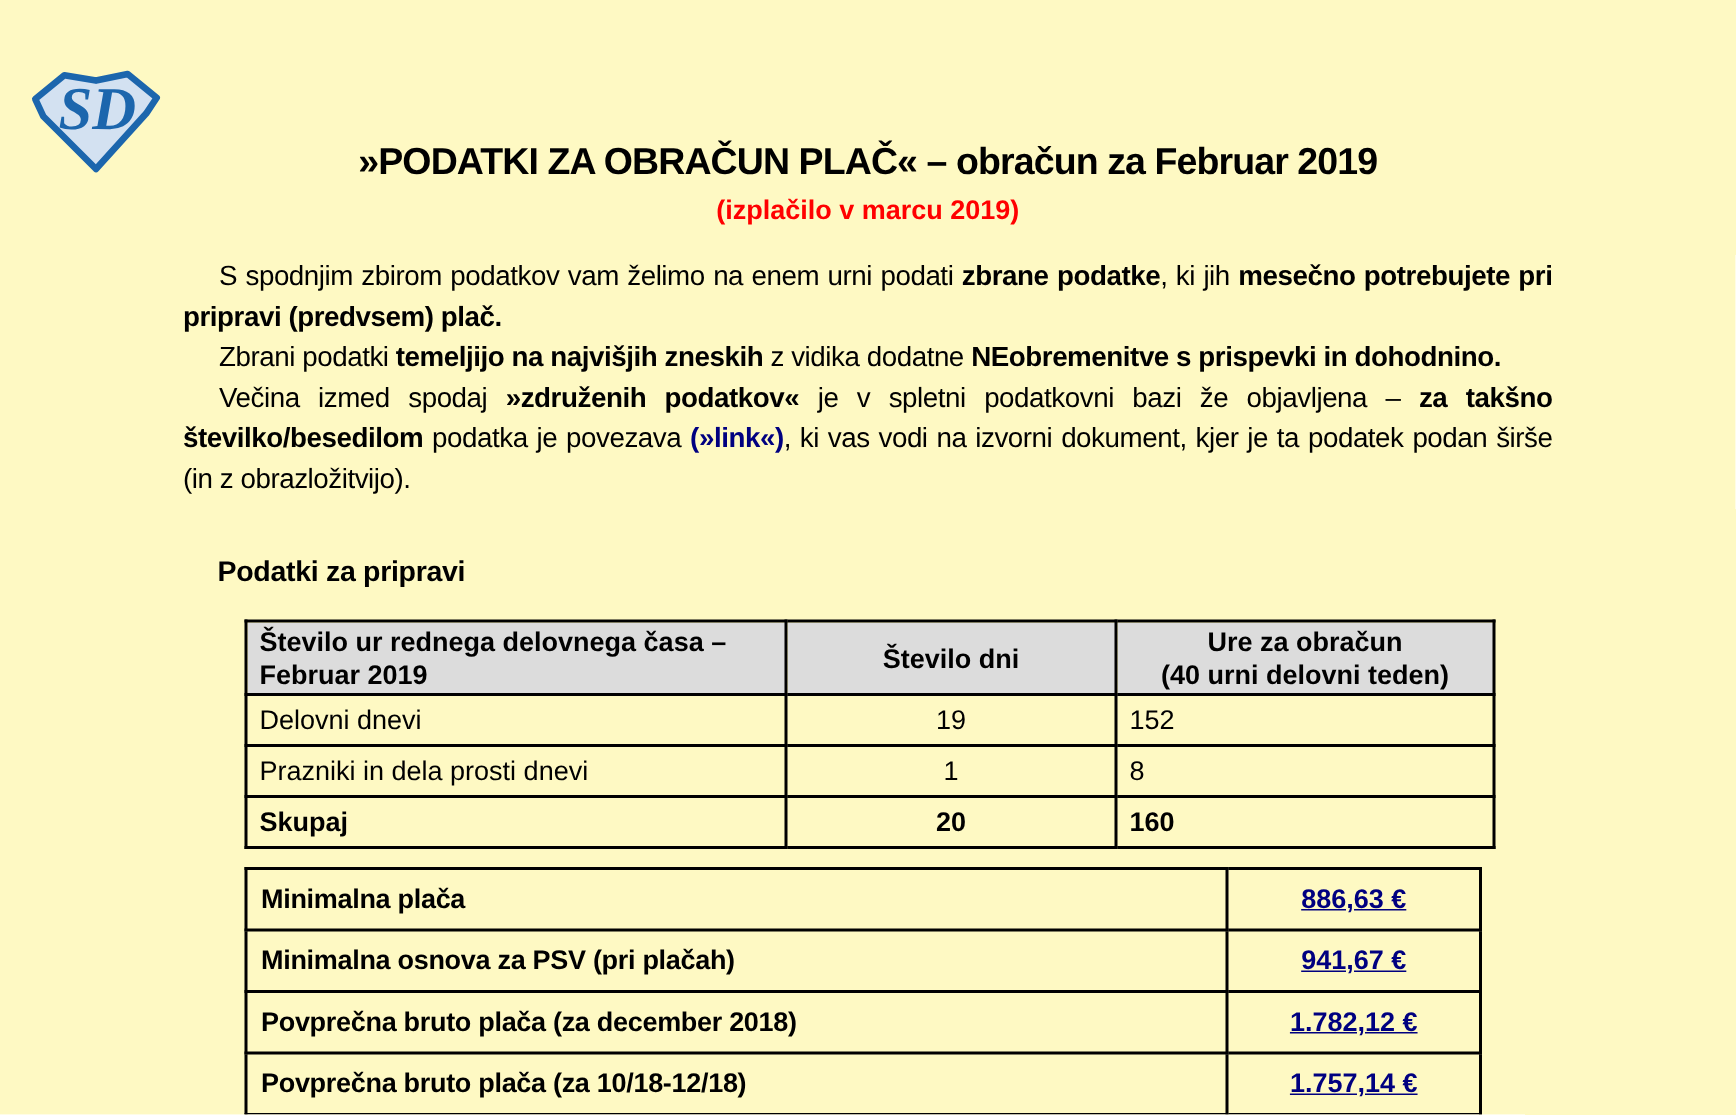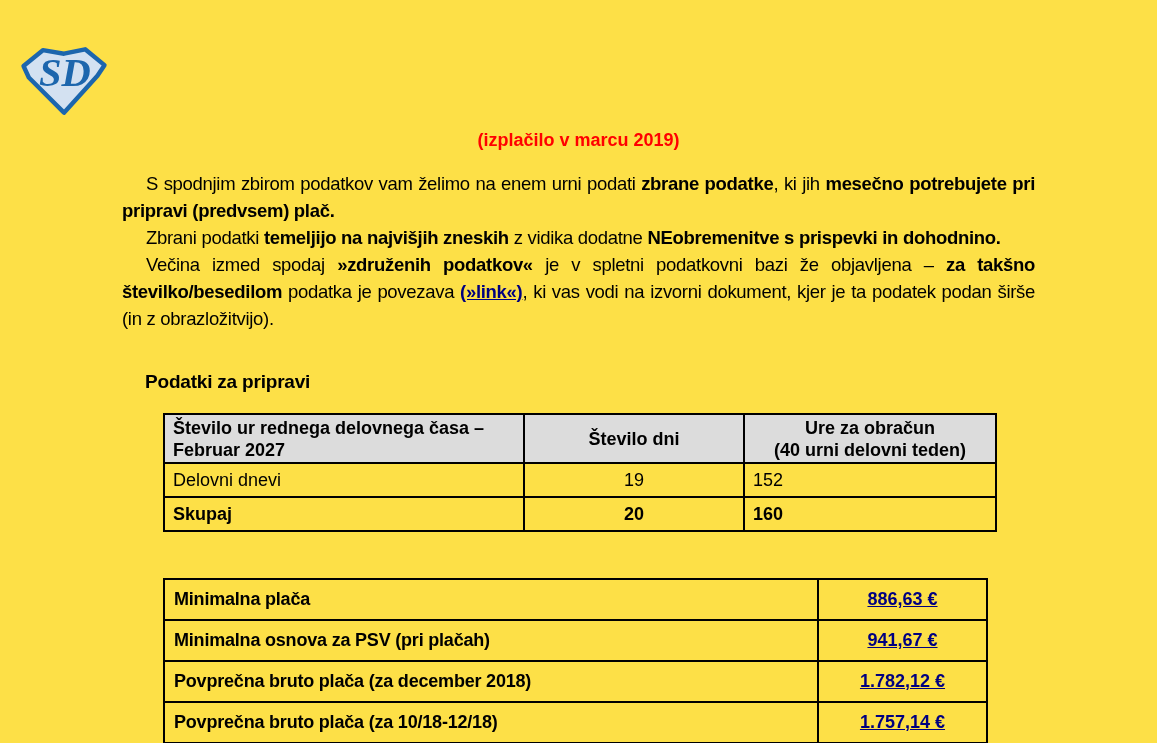--- a/index.html
+++ b/index.html
@@ -1,21 +1,21 @@
 <!DOCTYPE html>
 <html><head>
 <meta charset="utf-8">
 <style>
   * { box-sizing: border-box; }
   html, body { margin: 0; padding: 0; background: #ffffff; }
   .page {
     position: relative;
     width: 1157px;
     height: 743px;
-    background: #fde047;
+    background: #fef9c3;
     overflow: hidden;
     font-family: "Liberation Sans", sans-serif;
     color: #000000;
   }
 
   
   .logo { position: absolute; left: 20px; top: 42px; width: 88px; height: 78px; }
 
   
   .title {
@@ -38,21 +38,21 @@
   }
   .para {
     margin: 0;
     font-size: 18.5px;
     line-height: 27px;
     text-align: justify;
     text-indent: 24px;
     letter-spacing: -0.3px;
   }
   .para b { letter-spacing: -0.3px; }
-  .link-text { color: #000080; font-weight: bold; text-decoration: underline; }
+  .link-text { color: #000080; font-weight: bold; }
 
   
   .section-heading {
     position: absolute; top: 371px; left: 145px;
     font-size: 19px; font-weight: bold; letter-spacing: -0.2px;
   }
 
   
   table { border-collapse: collapse; table-layout: fixed; }
   .hours-table {
@@ -104,44 +104,50 @@
 
 <div class="page">
 
   <div class="logo">
     <svg viewBox="0 0 100 88" width="88" height="78" aria-hidden="true">
       <polygon points="4,27 26,9 50,13 74,8 96,26 88,38 50,80 10,40" fill="#d3e1f1" stroke="#1c66ad" stroke-width="5" stroke-linejoin="round"></polygon>
       <text x="51" y="50" text-anchor="middle" font-size="46" font-weight="bold" font-style="italic" fill="#1c66ad" font-family="'Liberation Serif', serif">SD</text>
     </svg>
   </div>
 
+  <div class="title">»PODATKI ZA OBRAČUN PLAČ« – obračun za Februar 2019</div>
   <div class="subtitle">(izplačilo v marcu 2019)</div>
 
   <div class="paragraphs">
     <p class="para"><span>S spodnjim zbirom podatkov vam želimo na enem urni podati </span><b>zbrane podatke</b><span>, ki jih </span><b>mesečno potrebujete pri pripravi (predvsem) plač.</b></p>
     <p class="para"><span>Zbrani podatki </span><b>temeljijo na najvišjih zneskih</b><span> z vidika dodatne </span><b>NEobremenitve s prispevki in dohodnino.</b></p>
     <p class="para"><span>Večina izmed spodaj </span><b>»združenih podatkov«</b><span> je v spletni podatkovni bazi že objavljena – </span><b>za takšno številko/besedilom</b><span> podatka je povezava </span><b class="link-text">(»link«)</b><span>, ki vas vodi na izvorni dokument, kjer je ta podatek podan širše (in z obrazložitvijo).</span></p>
   </div>
 
   <div class="section-heading">Podatki za pripravi</div>
 
   <table class="hours-table">
     <thead>
       <tr>
-        <th class="col-label">Število ur rednega delovnega časa – Februar 2027</th>
+        <th class="col-label">Število ur rednega delovnega časa – Februar 2019</th>
         <th class="col-days">Število dni</th>
         <th class="col-hours">Ure za obračun
 (40 urni delovni teden)</th>
       </tr>
     </thead>
     <tbody>
       <tr>
         <td class="col-label">Delovni dnevi</td>
         <td class="col-days">19</td>
         <td class="col-hours">152</td>
+      </tr>
+      <tr>
+        <td class="col-label">Prazniki in dela prosti dnevi</td>
+        <td class="col-days">1</td>
+        <td class="col-hours">8</td>
       </tr>
       <tr class="total-row">
         <td class="col-label">Skupaj</td>
         <td class="col-days">20</td>
         <td class="col-hours">160</td>
       </tr>
     </tbody>
   </table>
 
   <table class="amounts-table">

